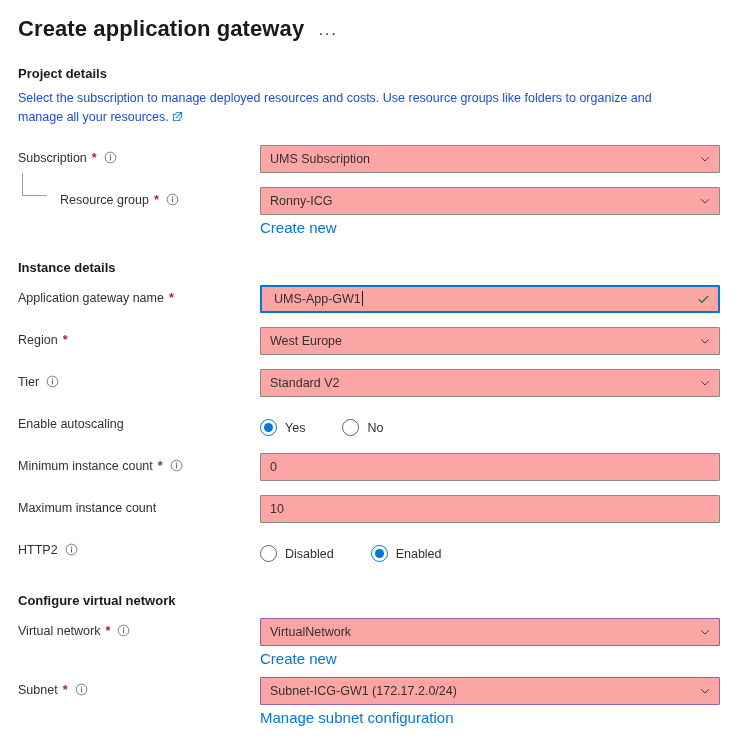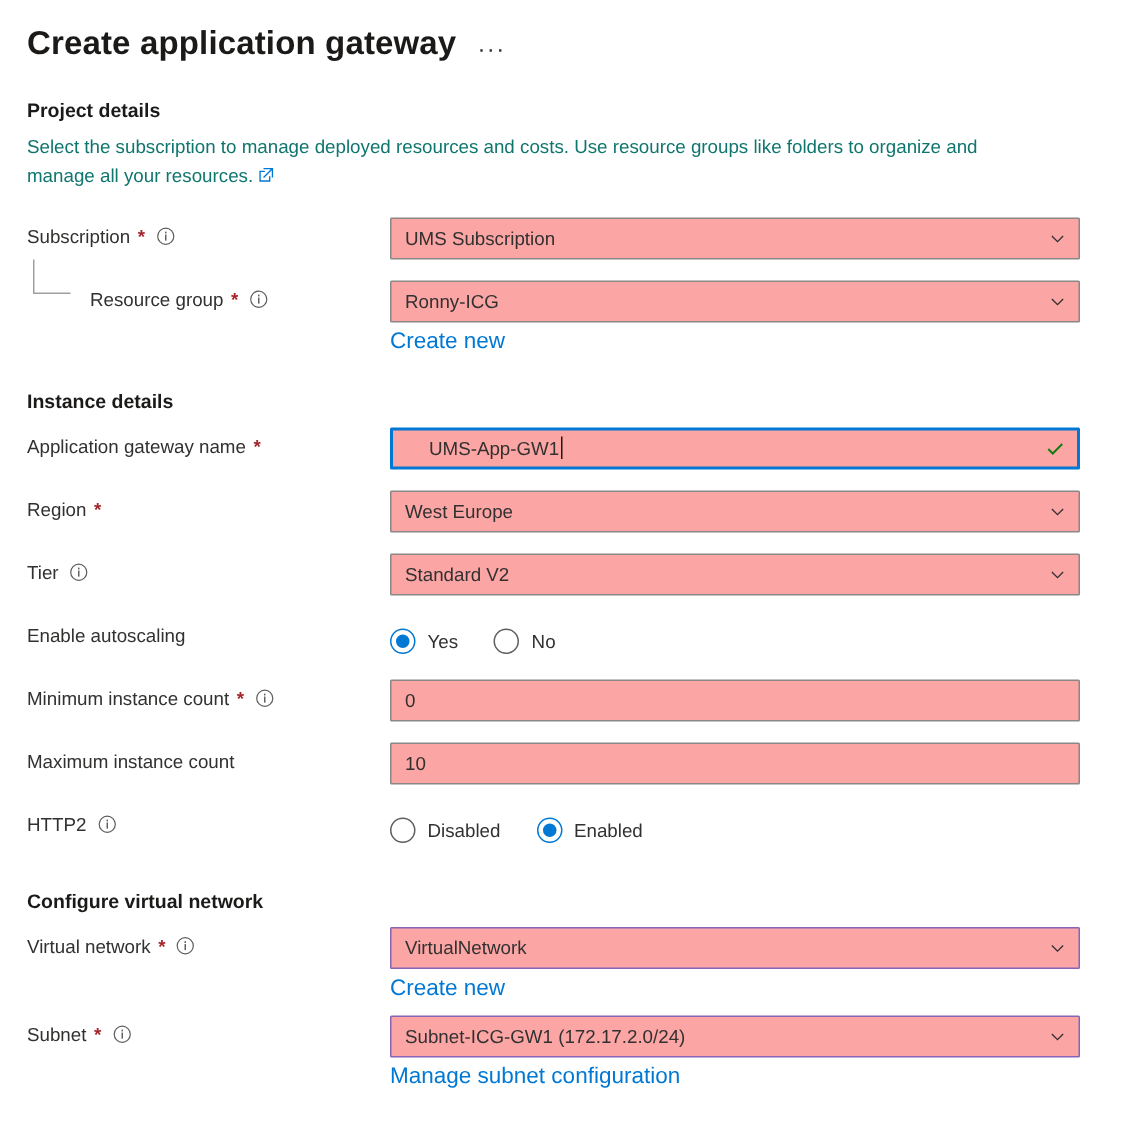--- a/index.html
+++ b/index.html
@@ -51,21 +51,21 @@
   }
   .section-title {
     font-size: 13px;
     font-weight: bold;
     color: #1b1a19;
     margin-top: 24px;
     margin-bottom: 8px;
   }
   .section-desc {
     font-size: 12.5px;
-    color: #0f766e;
+    color: #1d4ed8;
     line-height: 1.5;
     max-width: 660px;
     margin-bottom: 18px;
   }
   .ext-link-icon {
     display: inline-block;
     width: 11px;
     height: 11px;
     position: relative;
     margin-left: 3px;
@@ -147,21 +147,21 @@
     right: 9px;
     top: 50%;
     transform: translateY(-50%);
     width: 10px;
     height: 10px;
   }
   .select .chev svg { display:block; }
 
   .textbox.focused {
     border: 2px solid #0078d4;
-    padding-left: 24px;
+    padding-left: 12px;
   }
   .textbox .caret {
     display: inline-block;
     width: 1px;
     height: 15px;
     background: #1b1a19;
     margin-left: 1px;
     vertical-align: middle;
   }
   .check-ok {
@@ -184,21 +184,21 @@
     font-size: 15px;
     margin-top: 4px;
     cursor: pointer;
     text-decoration: none;
   }
 
   
   .radio-group {
     display: flex;
     align-items: center;
-    gap: 24px;
+    gap: 37px;
     padding-top: 4px;
     height: 26px;
   }
   .radio {
     display: flex;
     align-items: center;
     gap: 8px;
     cursor: pointer;
     font-size: 12.5px;
     color: #323130;

